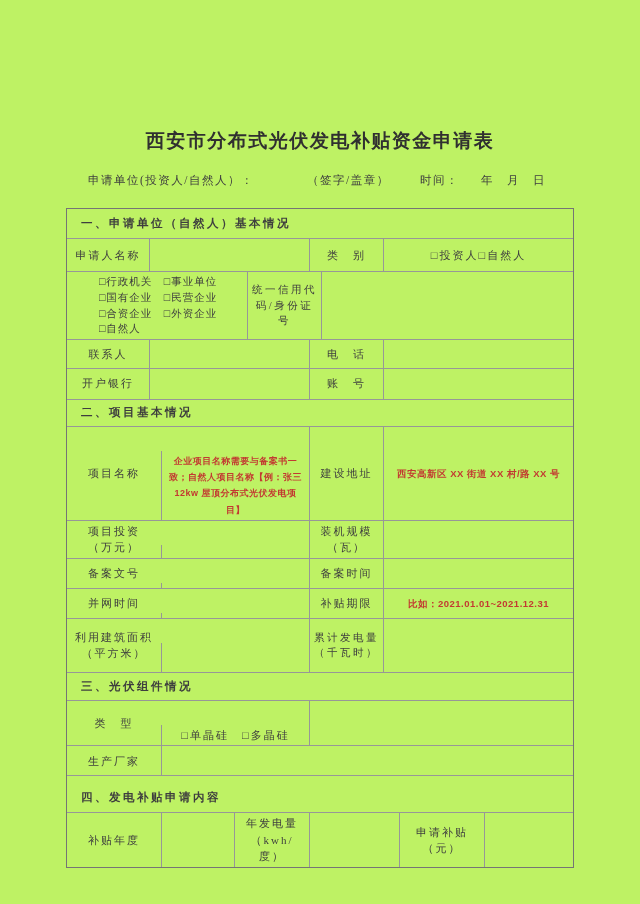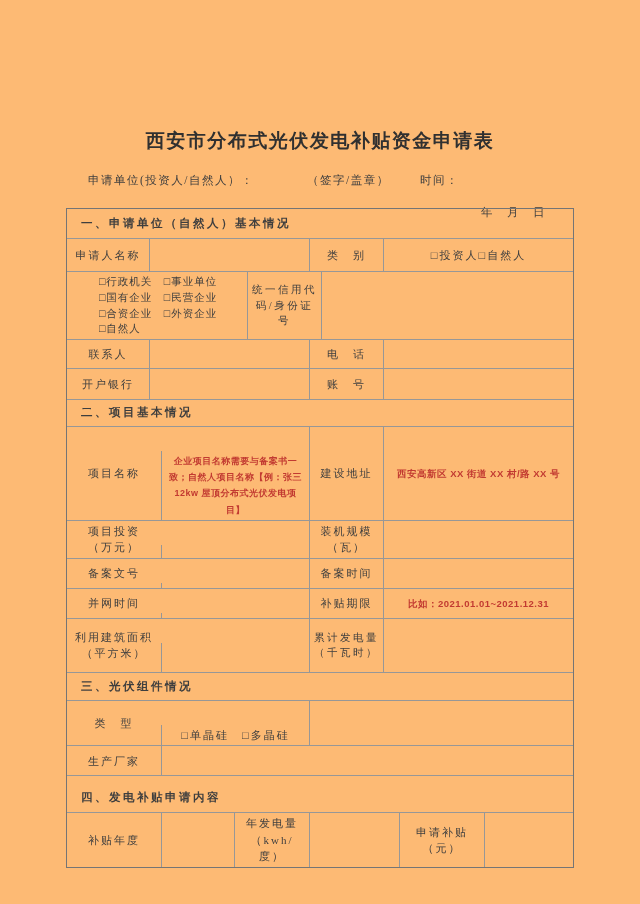--- a/index.html
+++ b/index.html
@@ -1,31 +1,31 @@
 <!DOCTYPE html>
 <html><head>
 <meta charset="utf-8">
 <style>
   * { margin:0; padding:0; box-sizing:border-box; }
   html,body { background:#ffffff; }
   .page {
-    position:relative; width:640px; height:904px; background:#fdba74;
+    position:relative; width:640px; height:904px; background:#bef264;
     font-family:"Liberation Serif","DejaVu Serif",serif;
     color:#3e3e3e; overflow:hidden;
   }
   .title {
     position:absolute; top:128px; left:0; width:100%;
     text-align:center; font-size:19px; font-weight:bold;
     letter-spacing:1.5px; color:#303030;
   }
   .meta { position:absolute; top:173px; font-size:11.5px; letter-spacing:1.5px; color:#3e3e3e; }
   .meta.m1 { left:88px; }
   .meta.m2 { left:307px; }
   .meta.m3 { left:420px; }
-  .meta.m4 { left:481px;margin-top:32px; }
+  .meta.m4 { left:481px; }
 
   .tbl {
     position:absolute; top:208px; left:66px; width:508px;
     border:1.5px solid #757575; background:transparent;
   }
   .tr { display:flex; border-top:1px solid #979797; align-items:stretch; }
   .tr:first-child { border-top:none; }
   .td {
     border-left:1px solid #979797;
     display:flex; align-items:center; justify-content:center;
@@ -45,21 +45,21 @@
     font-weight:600; font-size:9.5px; letter-spacing:0.5px; line-height:1.8;
   }
   .rednote { font-weight:700; font-size:9px; }
   
   .wA1{width:82px;} .wA2{width:160px;} .wA3{width:74px;} .wA4{width:190px;}
   .wB1{width:94px;} .wB2{width:148px;margin-top:24px;} .wB3{width:74px;} .wB4{width:190px;}
   .wC2{width:412px;}
   .wD1{width:94px;} .wD2{width:73px;} .wD3{width:75px;} .wD4{width:90px;} .wD5{width:85px;} .wD6{width:89px;}
   
   .h29{min-height:29px;} .h33{min-height:33px;} .h62{min-height:62px;}
-  .h31{min-height:31px;} .h27{min-height:27px;} .h52{min-height:52px;}
+  .h31{min-height:31px;font-family:Liberation Mono, monospace;} .h27{min-height:27px;} .h52{min-height:52px;}
   .h35{min-height:35px;} .h30{min-height:30px;} .h54{min-height:54px;}
   .h28{min-height:28px;} .h37{min-height:37px;} .h47{min-height:47px;}
   .h37 .sec{ padding-top:8px; }
 </style>
 </head>
 <body>
 
 <div class="page">
 
   <div class="title">西安市分布式光伏发电补贴资金申请表</div>

